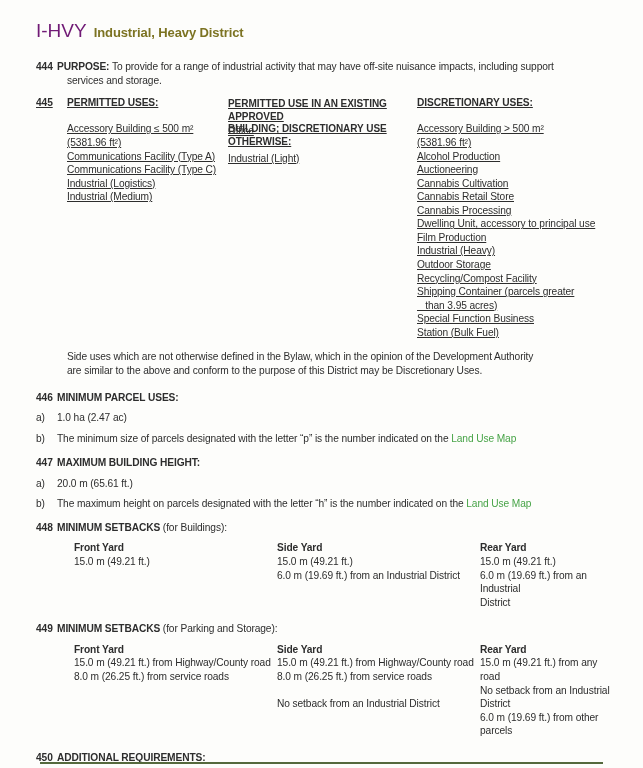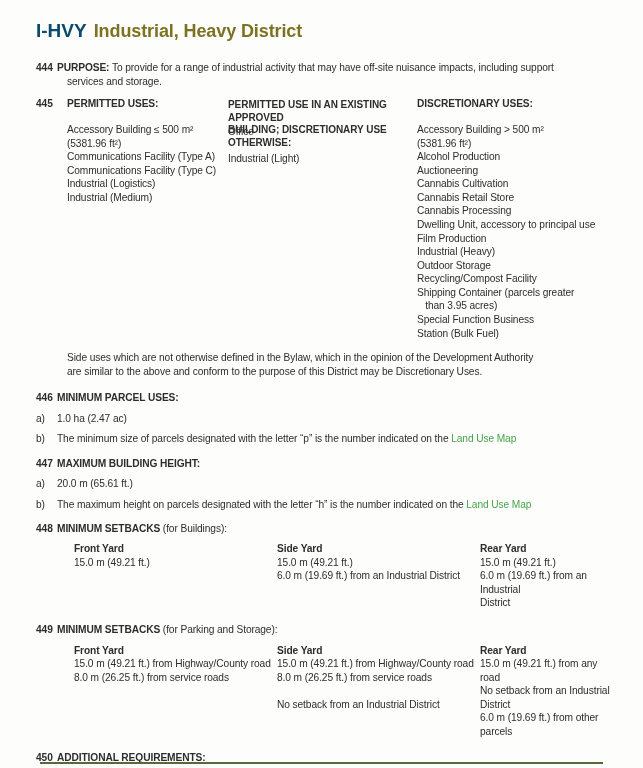--- a/index.html
+++ b/index.html
@@ -11,29 +11,29 @@
     box-sizing:border-box;
     padding:12px 33px 0 36px;
     overflow:hidden;
     font-family:"Liberation Sans",sans-serif;
     font-size:10.2px;
     line-height:1.33;
     letter-spacing:-0.1px;
     color:#2d2d2d;
   }
   .title-row{white-space:nowrap;margin:6px 0 0 0;}
-  .title-code{font-size:19px;font-weight:bold;color:#0c4a6e;letter-spacing:0;}
-  .title-name{font-size:18px;font-weight:bold;color:#7c7322;margin-left:7px;}
+  .title-code{font-size:19px;font-weight:normal;color:#701a75;letter-spacing:0;}
+  .title-name{font-size:13px;font-weight:bold;color:#7c7322;margin-left:7px;}
   .sec{display:flex;align-items:flex-start;}
   .numcol{flex:0 0 21px;font-weight:bold;}
   .numcol-wide{flex:0 0 31px;font-weight:bold;}
   .bold{font-weight:bold;}
   .hang{padding-left:10px;text-indent:-10px;white-space:pre-line;}
   .purpose{margin-top:17px;}
-  .uses{margin-top:9px;}
+  .uses{margin-top:9px;text-decoration:underline;}
   .use-cols{display:flex;flex:1 1 auto;}
   .use-col1{width:161px;flex:0 0 161px;}
   .use-col2{width:189px;flex:0 0 189px;}
   .use-col3{flex:1 1 auto;min-width:0;}
   .col-header{font-weight:bold;height:26px;}
   .col-header.small{font-size:10px;line-height:1.25;white-space:pre-line;letter-spacing:-0.05px;padding-top:2px;}
   .li{white-space:pre-line;min-height:1.33em;}
   .note{margin:11px 0 0 31px;white-space:pre-line;}
   .heading-row{margin-top:13px;}
   .item-row{margin-top:7px;display:flex;}

